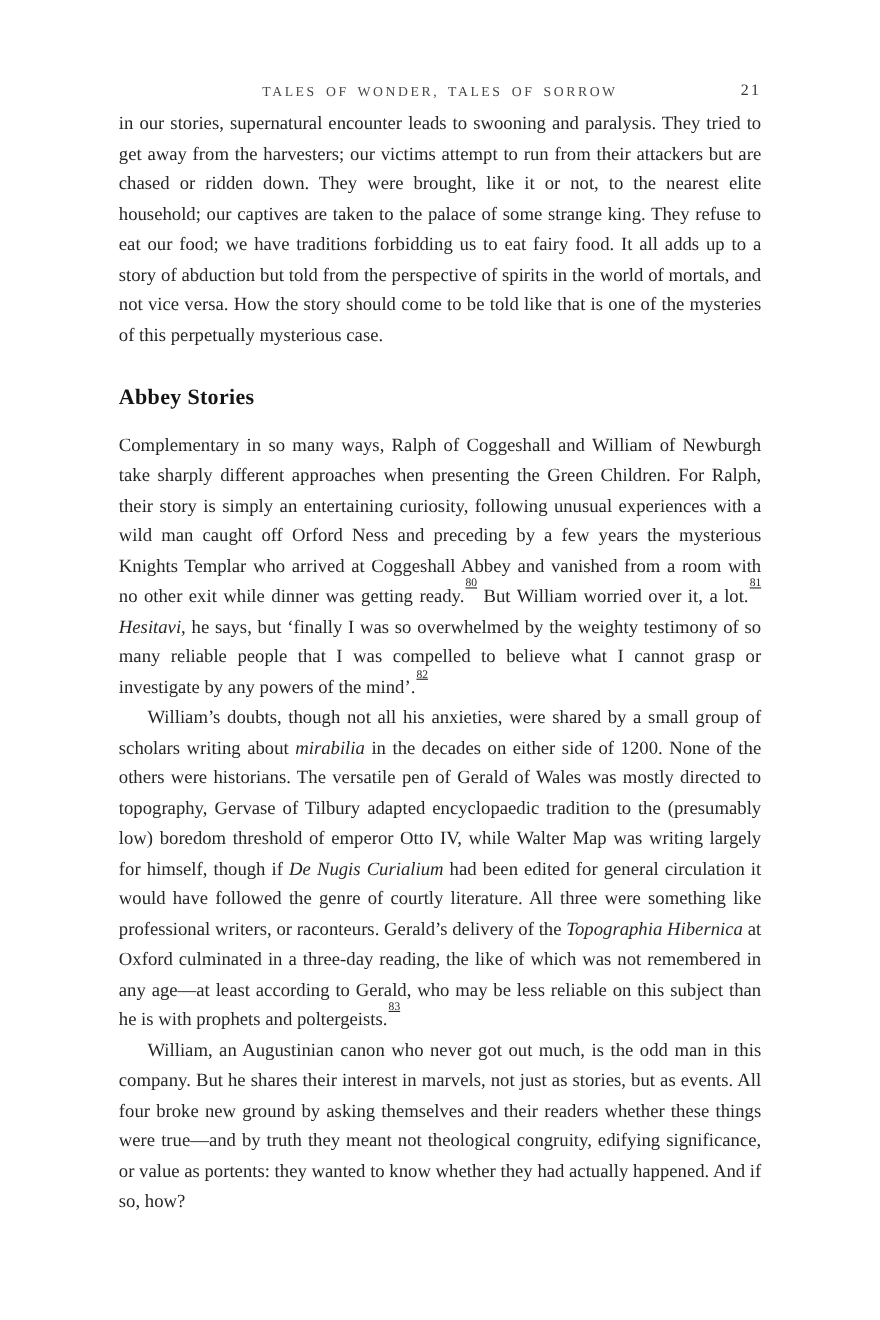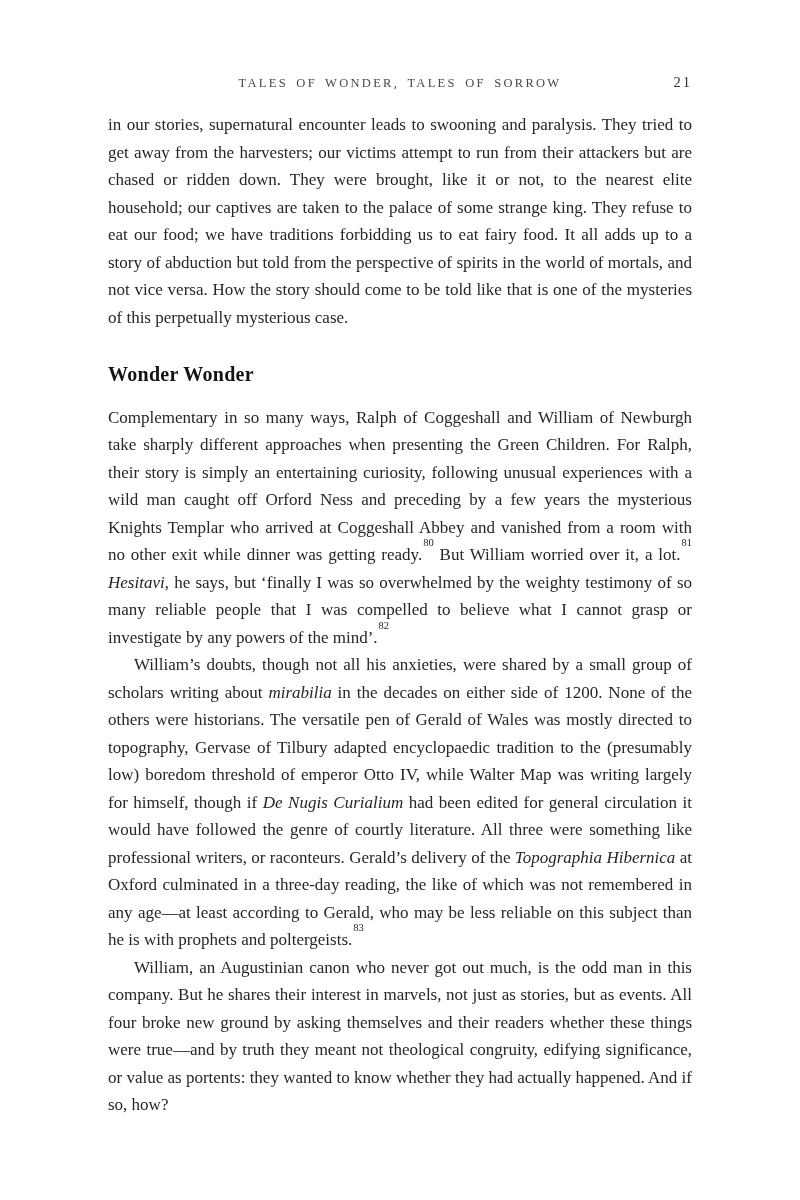--- a/index.html
+++ b/index.html
@@ -29,21 +29,21 @@
     color: #474747;
   }
   .page-number {
     position: absolute; right: 0; top: 0;
     font-size: 14.5px;
     letter-spacing: 2px;
     color: #333333;
   }
   .page-body {
     position: absolute;
-    top: 111px; left: 108px;
+    top: 98px; left: 108px;
     width: 584px;
     font-size: 17px;
     line-height: 27.5px;
     color: #262626;
   }
   .para { text-align: justify; }
   .para.indent { text-indent: 26px; }
   .section-heading {
     font-size: 20px;
     font-weight: bold;
@@ -52,32 +52,33 @@
     text-align: left;
     margin: 30px 0 15px 0;
   }
   .para i { }
   sup.fn {
     font-size: 10.5px;
     line-height: 0;
     position: relative;
     top: -7px;
     margin-left: 1px;
+    text-decoration: underline;
   }
 </style>
 </head>
 <body>
 
 <div class="page">
   <header class="page-header">
     <div class="running-title">TALES OF WONDER, TALES OF SORROW</div>
     <div class="page-number">21</div>
   </header>
 
   <main class="page-body">
 
   <p class="para"><span>in our stories, supernatural encounter leads to swooning and paralysis. They tried to get away from the harvesters; our victims attempt to run from their attackers but are chased or ridden down. They were brought, like it or not, to the nearest elite household; our captives are taken to the palace of some strange king. They refuse to eat our food; we have traditions forbidding us to eat fairy food. It all adds up to a story of abduction but told from the perspective of spirits in the world of mortals, and not vice versa. How the story should come to be told like that is one of the mysteries of this perpetually mysterious case.</span></p>
-      <h2 class="section-heading">Wonder Wonder</h2>
+      <h2 class="section-heading">Abbey Stories</h2>
       <p class="para"><span>Complementary in so many ways, Ralph of Coggeshall and William of Newburgh take sharply different approaches when presenting the Green Children. For Ralph, their story is simply an entertaining curiosity, following unusual experiences with a wild man caught off Orford Ness and preceding by a few years the mysterious Knights Templar who arrived at Coggeshall Abbey and vanished from a room with no other exit while dinner was getting ready.</span><sup class="fn">80</sup><span> But William worried over it, a lot.</span><sup class="fn">81</sup><span> </span><i>Hesitavi</i><span>, he says, but ‘finally I was so overwhelmed by the weighty testimony of so many reliable people that I was compelled to believe what I cannot grasp or investigate by any powers of the mind’.</span><sup class="fn">82</sup></p>
       <p class="para indent"><span>William’s doubts, though not all his anxieties, were shared by a small group of scholars writing about </span><i>mirabilia</i><span> in the decades on either side of 1200. None of the others were historians. The versatile pen of Gerald of Wales was mostly directed to topography, Gervase of Tilbury adapted encyclopaedic tradition to the (presumably low) boredom threshold of emperor Otto IV, while Walter Map was writing largely for himself, though if </span><i>De Nugis Curialium</i><span> had been edited for general circulation it would have followed the genre of courtly literature. All three were something like professional writers, or raconteurs. Gerald’s delivery of the </span><i>Topographia Hibernica</i><span> at Oxford culminated in a three-day reading, the like of which was not remembered in any age—at least according to Gerald, who may be less reliable on this subject than he is with prophets and poltergeists.</span><sup class="fn">83</sup></p>
       <p class="para indent"><span>William, an Augustinian canon who never got out much, is the odd man in this company. But he shares their interest in marvels, not just as stories, but as events. All four broke new ground by asking themselves and their readers whether these things were true—and by truth they meant not theological congruity, edifying significance, or value as portents: they wanted to know whether they had actually happened. And if so, how?</span></p>
     </main>
 </div>
 
 </body></html>

